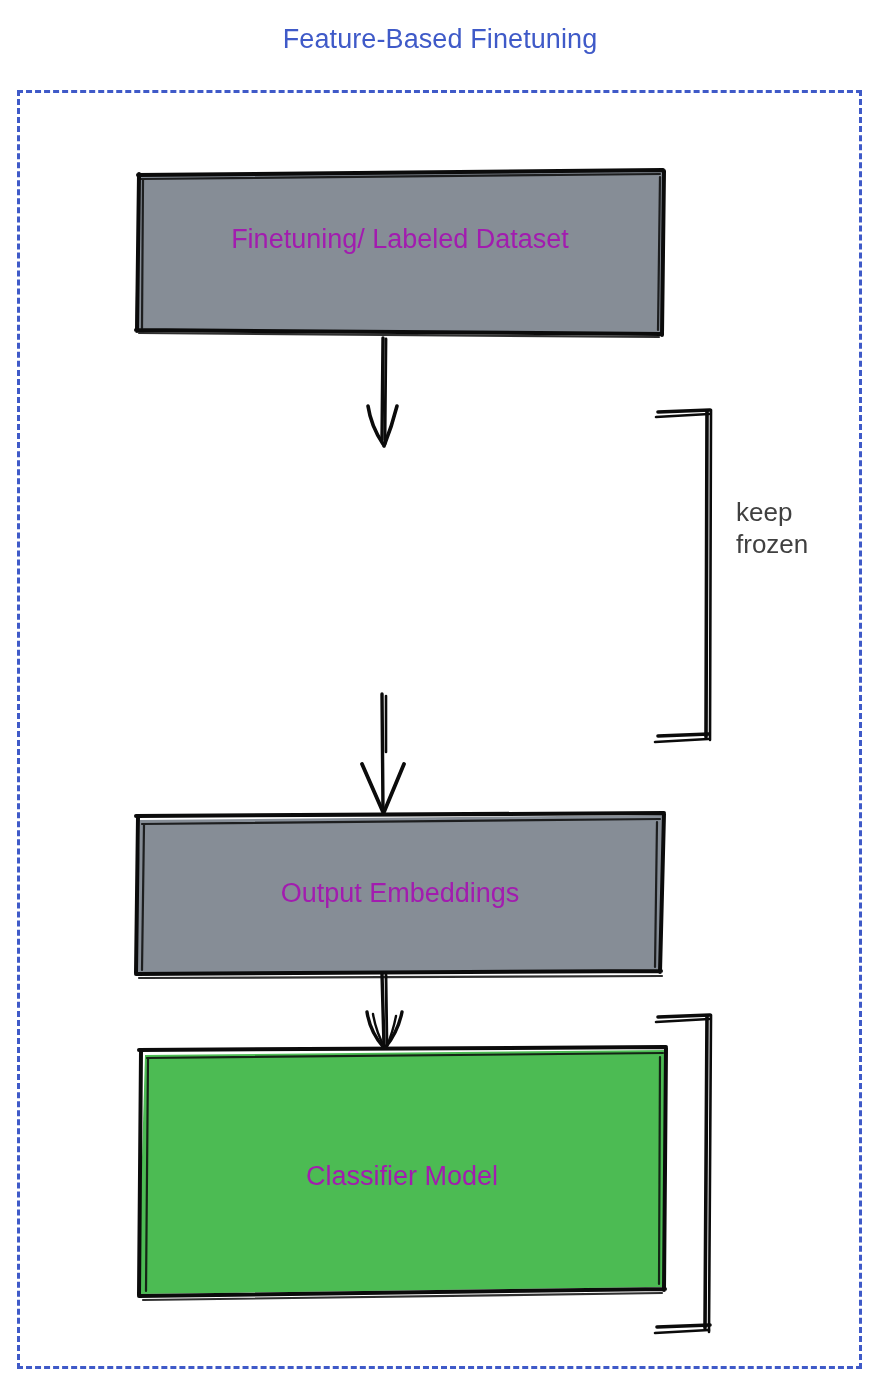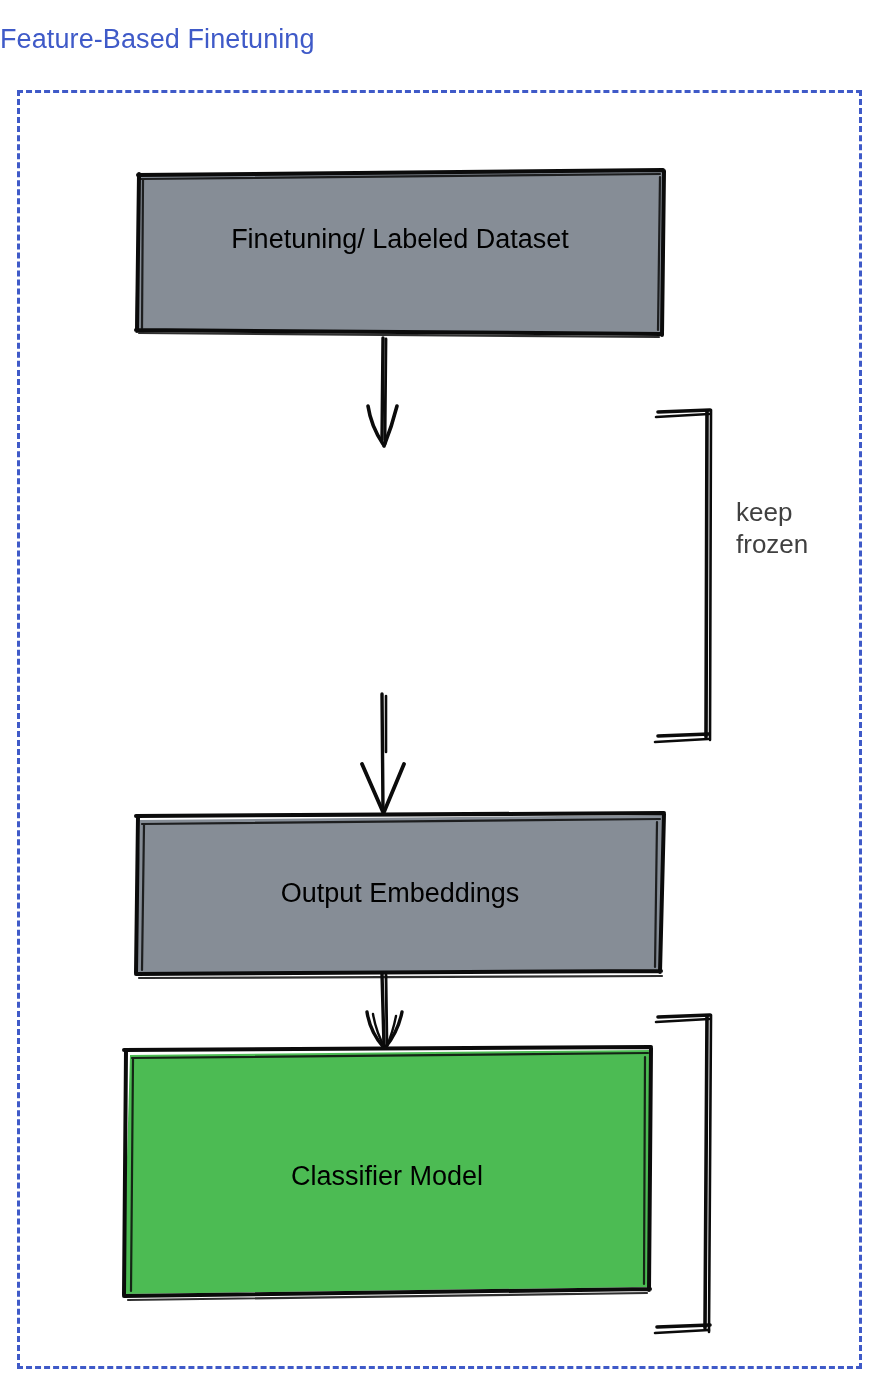--- a/index.html
+++ b/index.html
@@ -23,21 +23,21 @@
     width: 880px;
     height: 1393px;
   }
 
   
   .diagram-title {
     position: absolute;
     left: 0;
     top: 24px;
     width: 880px;
-    text-align: left;
+    text-align: center;
     font-size: 27px;
     font-weight: 400;
     letter-spacing: 0.1px;
     color: #3f5ac8;
     white-space: nowrap;
   }
 
   
   .dashed-frame {
     position: absolute;
@@ -60,30 +60,30 @@
     left: 0; top: 0;
     overflow: visible;
   }
   .node .node-label {
     position: absolute;
     left: 0;
     width: 100%;
     text-align: center;
     font-size: 27px;
     font-weight: 400;
-    color: #000000;
+    color: #a21caf;
     white-space: nowrap;
     pointer-events: none;
   }
 
   
   #node-dataset   { left: 133px; top: 168px;  width: 534px; height: 172px; }
   #node-pretrained{ left: 133px; top: 446px;  width: 534px; height: 252px; }
   #node-embeddings{ left: 133px; top: 812px;  width: 534px; height: 200px; }
-  #node-classifier{ left: 120px; top: 1046px; width: 534px; height: 251px; }
+  #node-classifier{ left: 135px; top: 1046px; width: 534px; height: 251px; }
 
   #node-dataset   .node-label { top: 56px; }
   #node-pretrained .node-label{ top: 112px; }
   #node-embeddings .node-label{ top: 66px; }
   #node-classifier .node-label{ top: 115px; }
 
   
   .arrow {
     position: absolute;
     overflow: visible;

